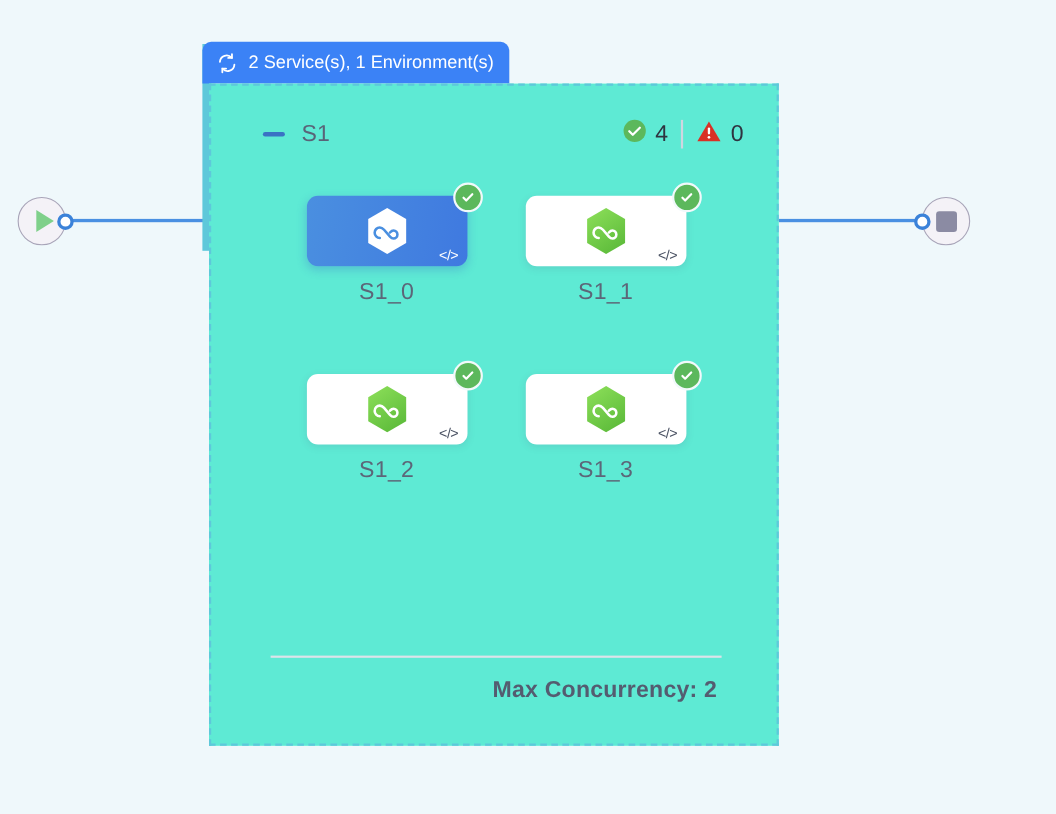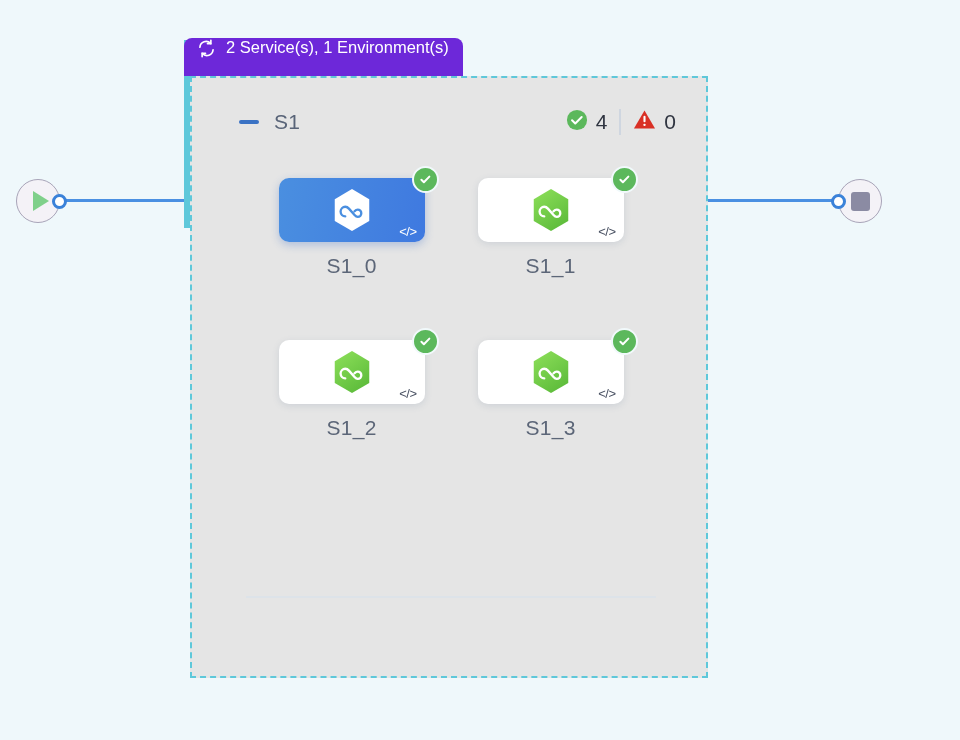--- a/index.html
+++ b/index.html
@@ -73,41 +73,41 @@
 
   
   .group {
     position: absolute;
     left: 190px;
     top: 76px;
     width: 518px;
     height: 602px;
     border: 2px dashed #5ec8da;
     box-sizing: border-box;
-    background: #e5e5e5;
+    background: #5eead4;
   }
   .group-leftbar {
     position: absolute;
     left: 184px;
     top: 40px;
     width: 8px;
     height: 188px;
     background: #5ec8da;
   }
 
   
   .group-header {
     position: absolute;
     left: 184px;
     top: 38px;
     height: 38px;
-    background: #6d28d9;
+    background: #3b82f6;
     border-radius: 8px 8px 0 0;
     display: flex;
-    align-items: flex-start;
+    align-items: center;
     padding: 0 14px 0 12px;
     box-sizing: border-box;
     color: #ffffff;
     font-size: 16.5px;
     gap: 9px;
     white-space: nowrap;
   }
   .group-header svg { display: block; }
 
   
@@ -409,15 +409,16 @@
               <path d="M5.4 12.4l4 4 8.8-9" fill="none" stroke="#ffffff" stroke-width="3.2" stroke-linecap="round" stroke-linejoin="round"></path>
             </svg>
           </div>
         </div>
         <div class="node-label">S1_3</div>
       </div>
 
     </div>
 
     <div class="group-divider"></div>
+    <div class="concurrency">Max Concurrency: 2</div>
 
   </div>
 </div>
 
 </body></html>

